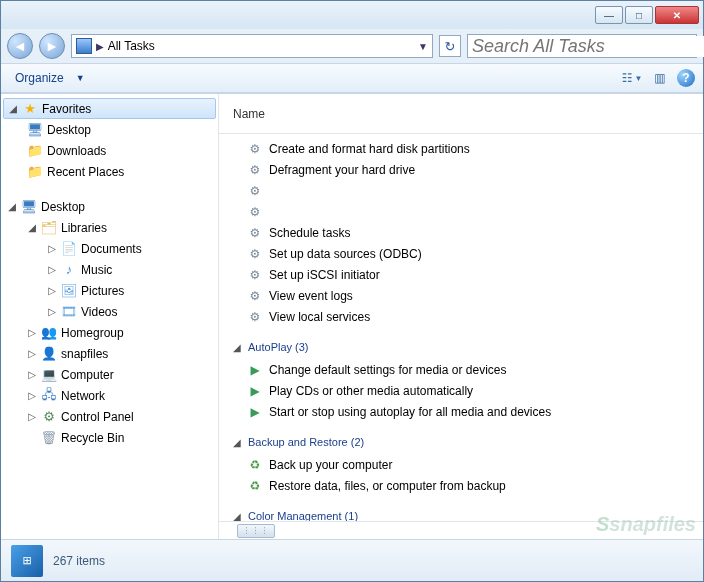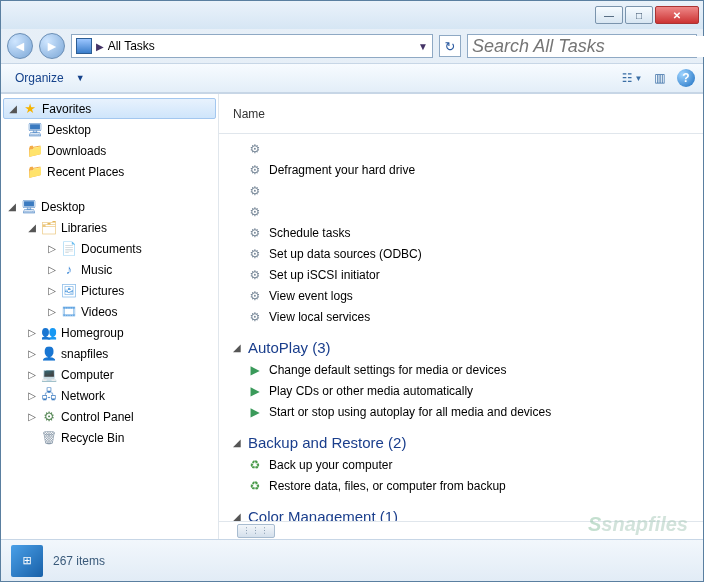--- a/index.html
+++ b/index.html
@@ -40,28 +40,28 @@
 .indent2{padding-left:46px;}
 .tree-gap{height:14px;}
 
 .main { flex:1; display:flex; flex-direction:column; min-width:0;}
 .col-header{height:40px;border-bottom:1px solid #e0e6ec;display:flex;align-items:center;padding-left:14px;color:#333;}
 .list{flex:1;overflow-y:auto;padding:4px 0 4px 10px;}
 .item{display:flex;align-items:center;height:21px;gap:6px;padding-left:18px;}
 .item .iico{width:16px;height:16px;display:flex;align-items:center;justify-content:center;font-size:12px;}
 .group-head{display:flex;align-items:center;height:24px;gap:5px;margin-top:8px;padding-left:4px;}
 .group-head .gtw{color:#555;font-size:10px;width:10px;}
-.group-head .gname{color:#1a3e8c;font-size:15px;}
+.group-head .gname{color:#1a3e8c;font-size:11px;}
 .hscroll{height:18px;border-top:1px solid #e0e6ec;display:flex;align-items:center;padding-left:18px;}
 .hscroll .thumb{width:38px;height:14px;background:linear-gradient(#f2f6fa,#d4e0ec);border:1px solid #a8bcd0;border-radius:2px;display:flex;align-items:center;justify-content:center;color:#7a90a6;font-size:8px;letter-spacing:1px;}
 
 .statusbar{height:42px;background:linear-gradient(#f2f7fc,#e2ecf6);border-top:1px solid #c7d6e6;display:flex;align-items:center;padding:0 10px;gap:10px;}
 .statusbar .big-icon{width:32px;height:32px;background:linear-gradient(135deg,#4aa0e8,#1860a8);border-radius:2px;display:flex;align-items:center;justify-content:center;color:#fff;font-size:11px;}
 .statusbar .count{color:#3a5a7a;}
-.watermark{position:absolute;right:16px;bottom:46px;font-size:20px;font-weight:bold;font-style:italic;color:#a6c8b8;opacity:.5;pointer-events:none;}
+.watermark{position:absolute;right:8px;bottom:46px;font-size:20px;font-weight:bold;font-style:italic;color:#a6c8b8;opacity:.5;pointer-events:none;}
 .watermark .sf{color:#8ac0a0;}
 
 
 .ic-star{color:#f5b301;}
 .ic-folder{color:#f3c268;}
 .ic-lib{color:#e6b85c;}
 .ic-mon{color:#3a7ac0;}
 .ic-net{color:#3a7ac0;}
 .ic-music{color:#4a90d9;}
 .ic-pic{color:#5aa0e0;}
@@ -195,20 +195,21 @@
           <span class="ico ic-bin">🗑</span>
           <span>Recycle Bin</span>
         </div>
     </div>
 
     <div class="main">
       <div class="col-header">Name</div>
       <div class="list" id="list">
           <div class="item">
             <span class="iico ic-cog">⚙</span>
+            <span>Create and format hard disk partitions</span>
           </div>
           <div class="item">
             <span class="iico ic-cog">⚙</span>
             <span>Defragment your hard drive</span>
           </div>
           <div class="item">
             <span class="iico ic-cog">⚙</span>
           </div>
           <div class="item">
             <span class="iico ic-cog">⚙</span>

